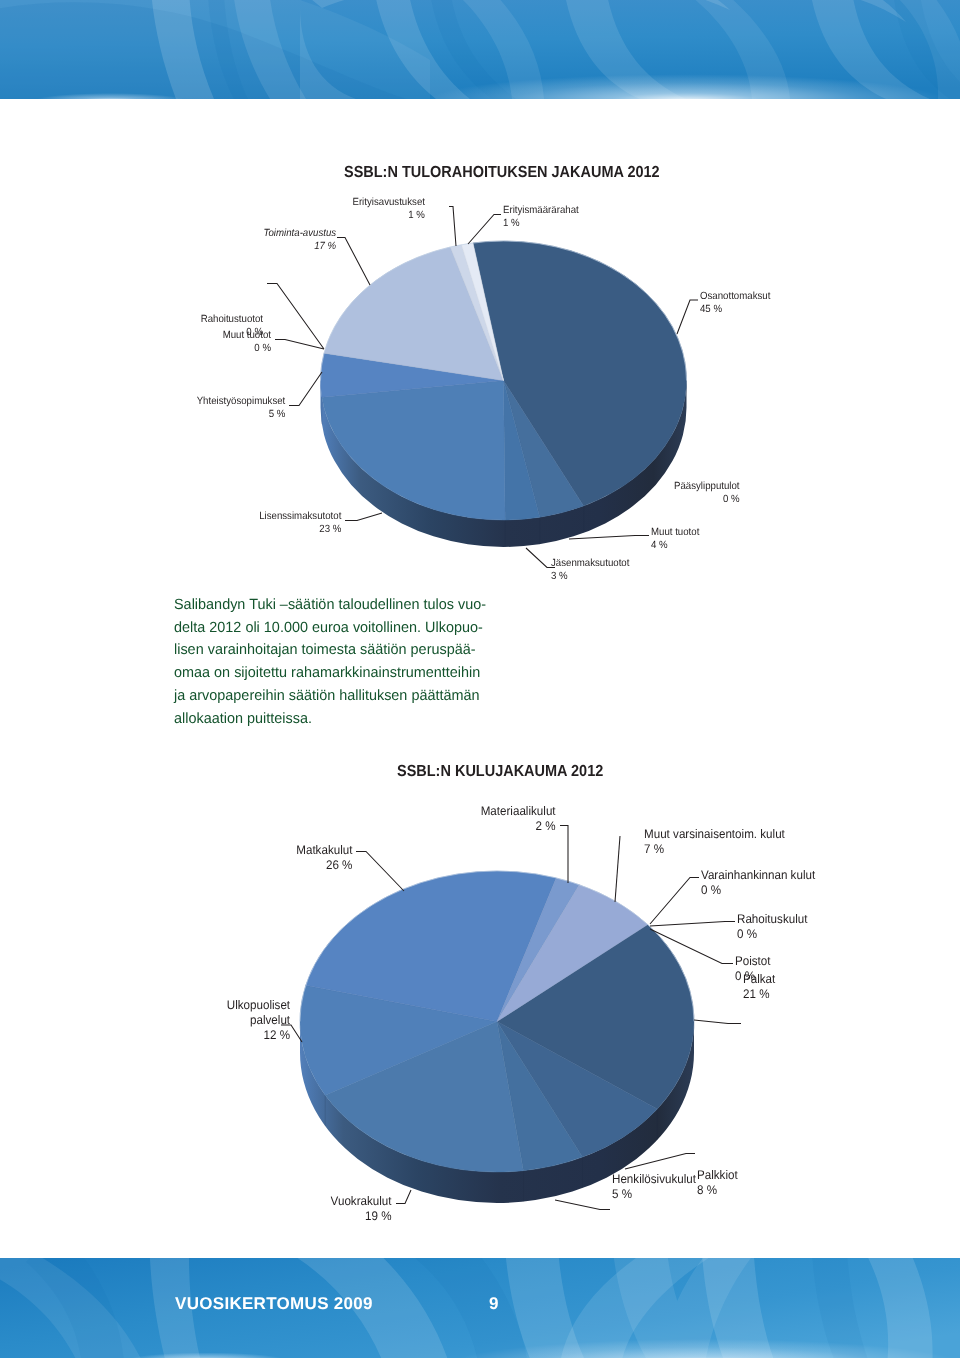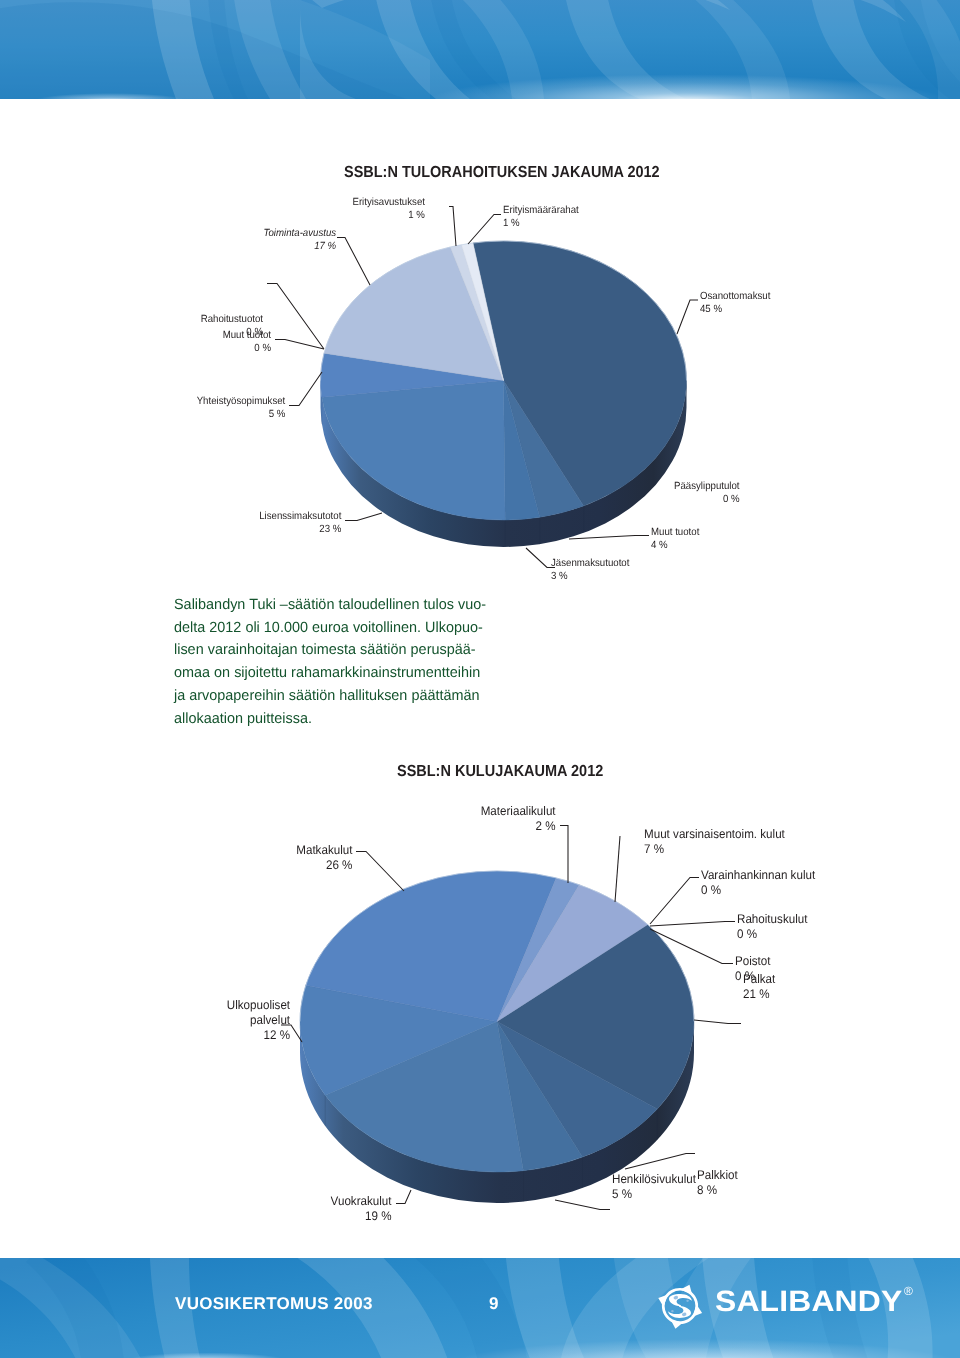--- a/index.html
+++ b/index.html
@@ -150,51 +150,23 @@
           <path d="M60,-30 C110,25 130,78 124,150 L82,150 C88,86 68,42 26,4 Z"></path>
           <path d="M845,-60 C845,40 862,98 892,158 L862,158 C826,98 810,40 810,-60 Z"></path>
         </g>
         <path d="M560,150 C548,74 596,18 684,-30 L760,-30 C660,22 608,78 620,150 Z" fill="#ffffff" opacity="0.11"></path>
         <rect x="0" y="0" width="960" height="100" fill="url(#fglow2)"></rect>
         <rect x="0" y="0" width="960" height="100" fill="url(#fglow)"></rect>
       </g>
     </svg>
   </div>
 
-  <div class="footer-text" id="footer-report">VUOSIKERTOMUS 2003</div>
+  <div class="footer-text" id="footer-report">VUOSIKERTOMUS 2009</div>
   <div class="footer-text" id="footer-pageno">9</div>
 
-  <div id="logo-wrap">
-    <svg id="logo-mark" width="48" height="48" viewBox="0 0 48 48">
-      <g fill="#ffffff">
-
-        <path d="M46.11,31.01 L40.53,22.44 L36.60,34.80 Z"></path>
-        <path d="M19.45,46.75 L27.37,40.26 L14.65,37.71 Z"></path>
-        <path d="M2.27,15.88 L7.42,24.72 L11.96,12.57 Z"></path>
-        <path d="M33.51,2.84 L24.35,7.40 L36.18,12.72 Z"></path>
-
-        <path d="M24,5.9 A18.1,18.1 0 1,1 23.99,5.9 Z M24,8.6 A15.4,15.4 0 1,1 23.99,8.6 Z" fill-rule="evenodd"></path>
-
-        <path d="M24.6 12.1 C30.7 12.1 35.3 14.9 35.9 18.8 C34.2 17.0 31.1 15.9 27.6 15.9
-                 C23.7 15.9 20.6 17.4 20.6 19.6 C20.6 21.2 22.2 22.5 25.0 23.2
-                 L24.6 24.3 C17.9 23.5 13.0 20.5 13.0 16.9 C13.0 14.1 17.9 12.1 24.6 12.1 Z"></path>
-        <path d="M23.4 35.9 C17.3 35.9 12.7 33.1 12.1 29.2 C13.8 31.0 16.9 32.1 20.4 32.1
-                 C24.3 32.1 27.4 30.6 27.4 28.4 C27.4 26.8 25.8 25.5 23.0 24.8
-                 L23.4 23.7 C30.1 24.5 35.0 27.5 35.0 31.1 C35.0 33.9 30.1 35.9 23.4 35.9 Z"></path>
-      </g>
-      <g fill="#8fbbe2" opacity="0.9">
-        <ellipse cx="19.8" cy="15.6" rx="2.3" ry="1.7" transform="rotate(-18 19.8 15.6)"></ellipse>
-        <ellipse cx="31.6" cy="18.8" rx="1.3" ry="1.1"></ellipse>
-        <ellipse cx="16.4" cy="29.2" rx="1.3" ry="1.1"></ellipse>
-        <ellipse cx="28.2" cy="32.4" rx="2.3" ry="1.7" transform="rotate(-18 28.2 32.4)"></ellipse>
-      </g>
-    </svg>
-    <div id="logo-word">SALIBANDY</div>
-    <div id="logo-reg">®</div>
-  </div>
 
   <div id="body-copy">
       <div>Salibandyn Tuki –säätiön taloudellinen tulos vuo-</div>
       <div>delta 2012 oli 10.000 euroa voitollinen. Ulkopuo-</div>
       <div>lisen varainhoitajan toimesta säätiön peruspää-</div>
       <div>omaa on sijoitettu rahamarkkinainstrumentteihin</div>
       <div>ja arvopapereihin säätiön hallituksen päättämän</div>
       <div>allokaation puitteissa.</div>
     </div>
 

